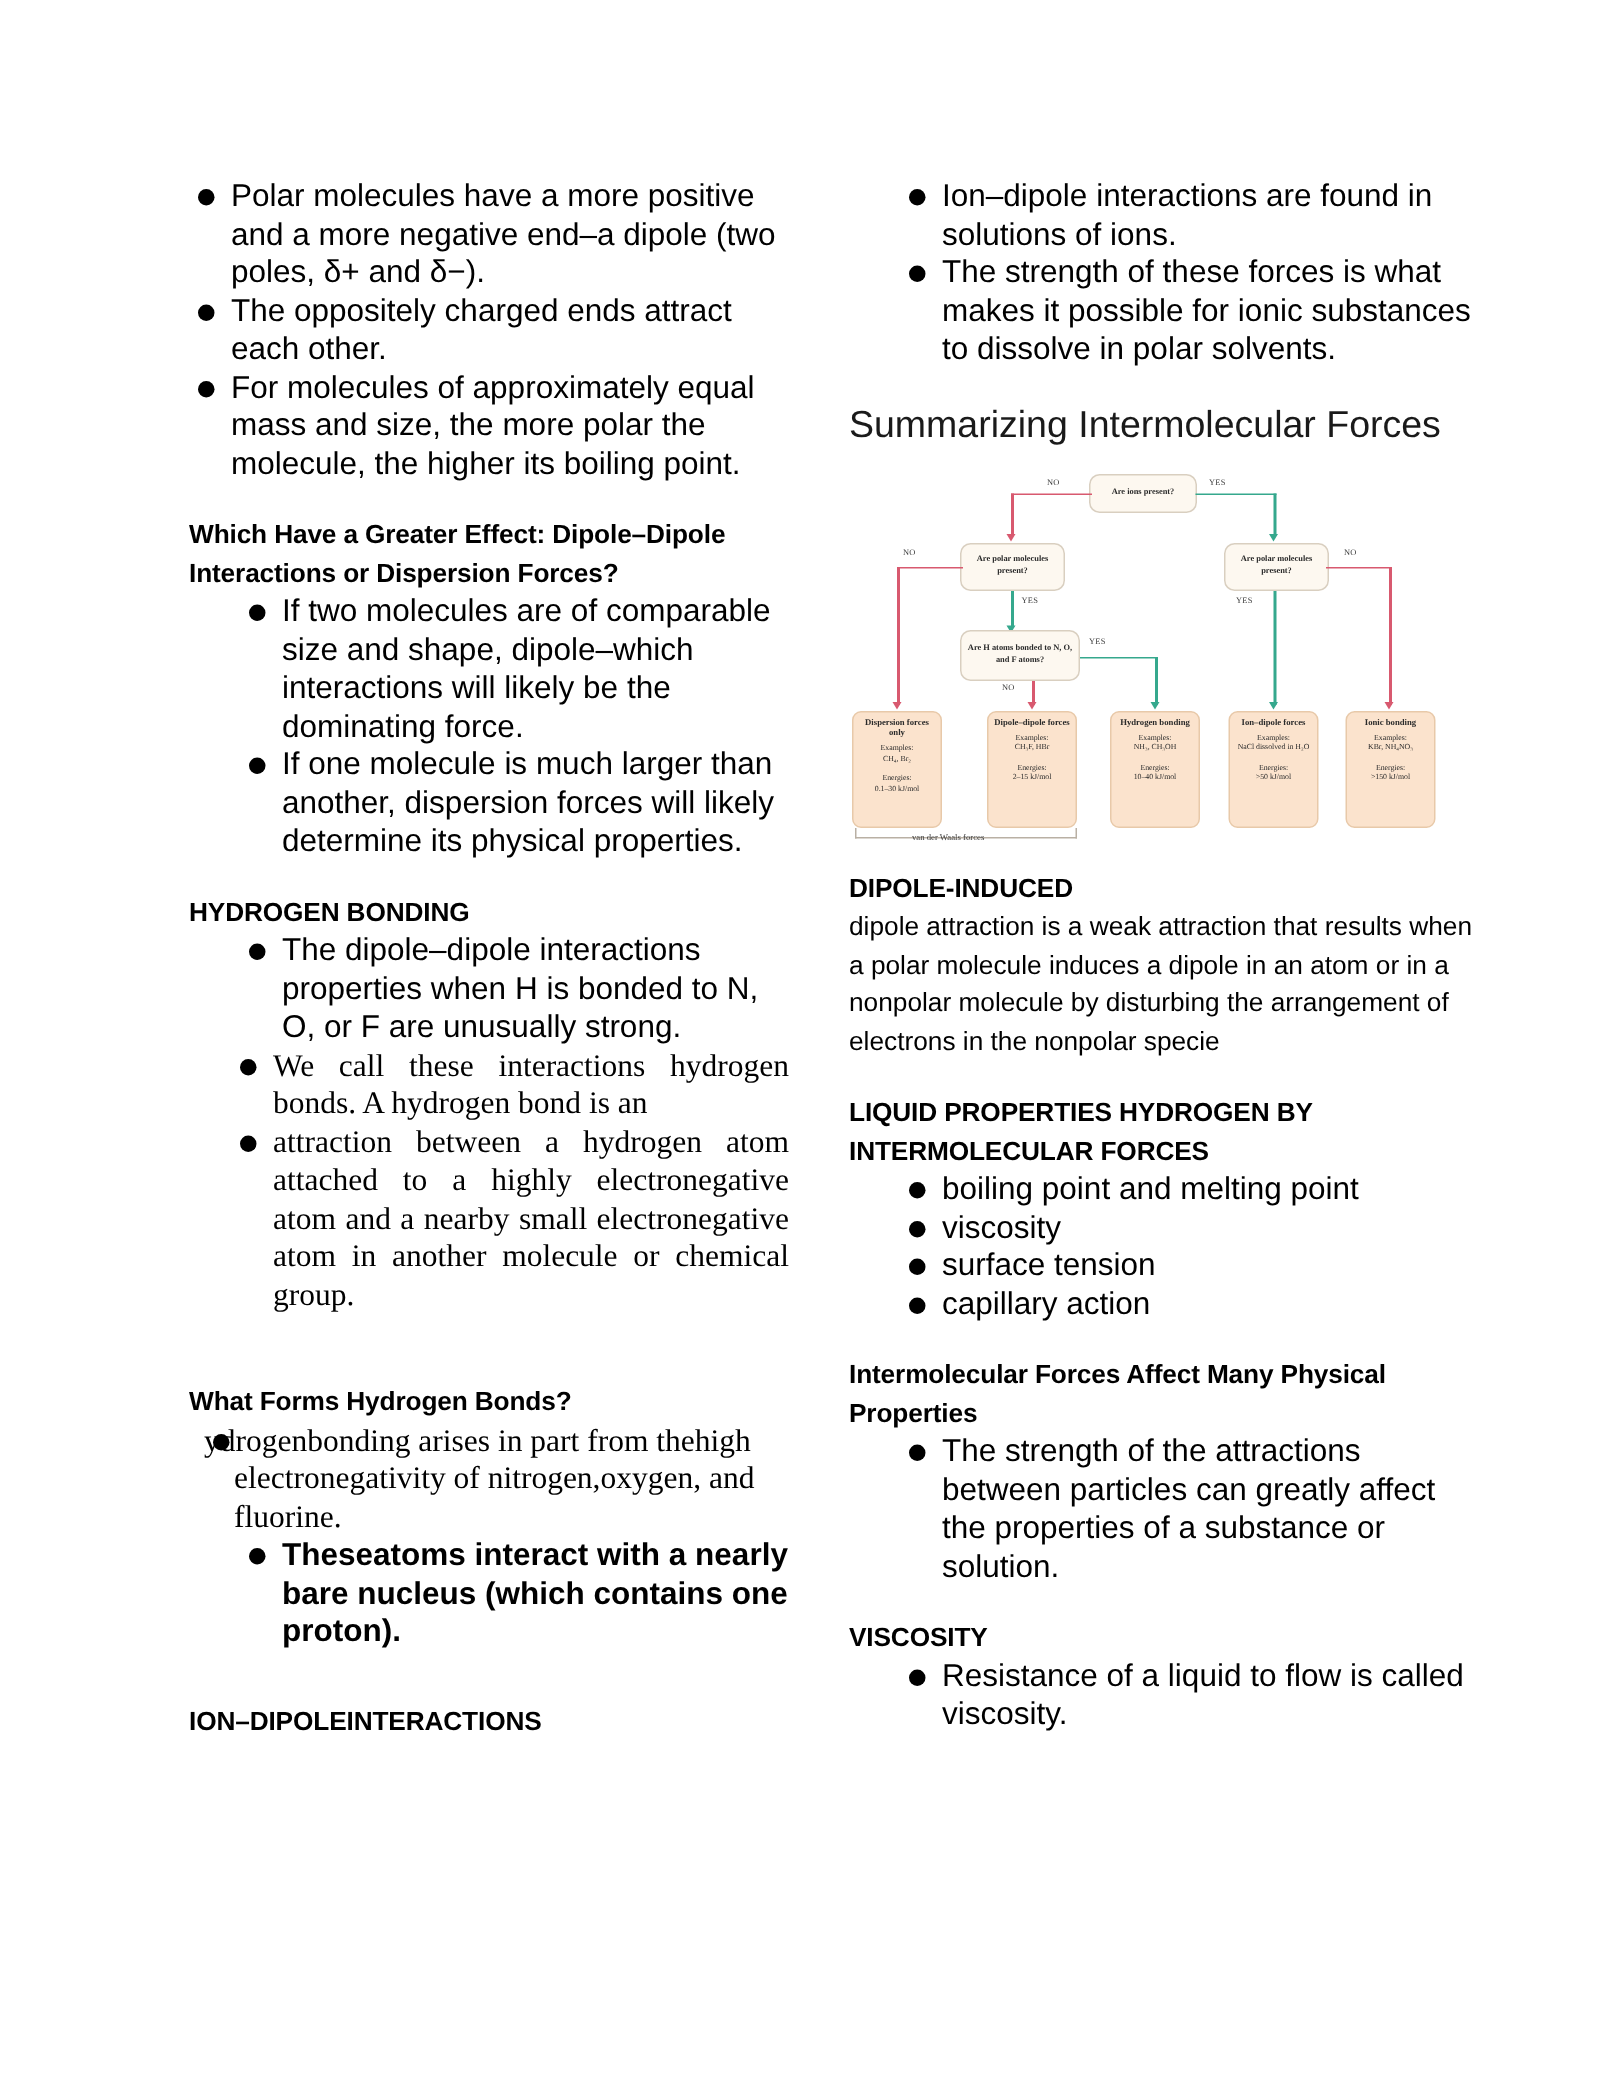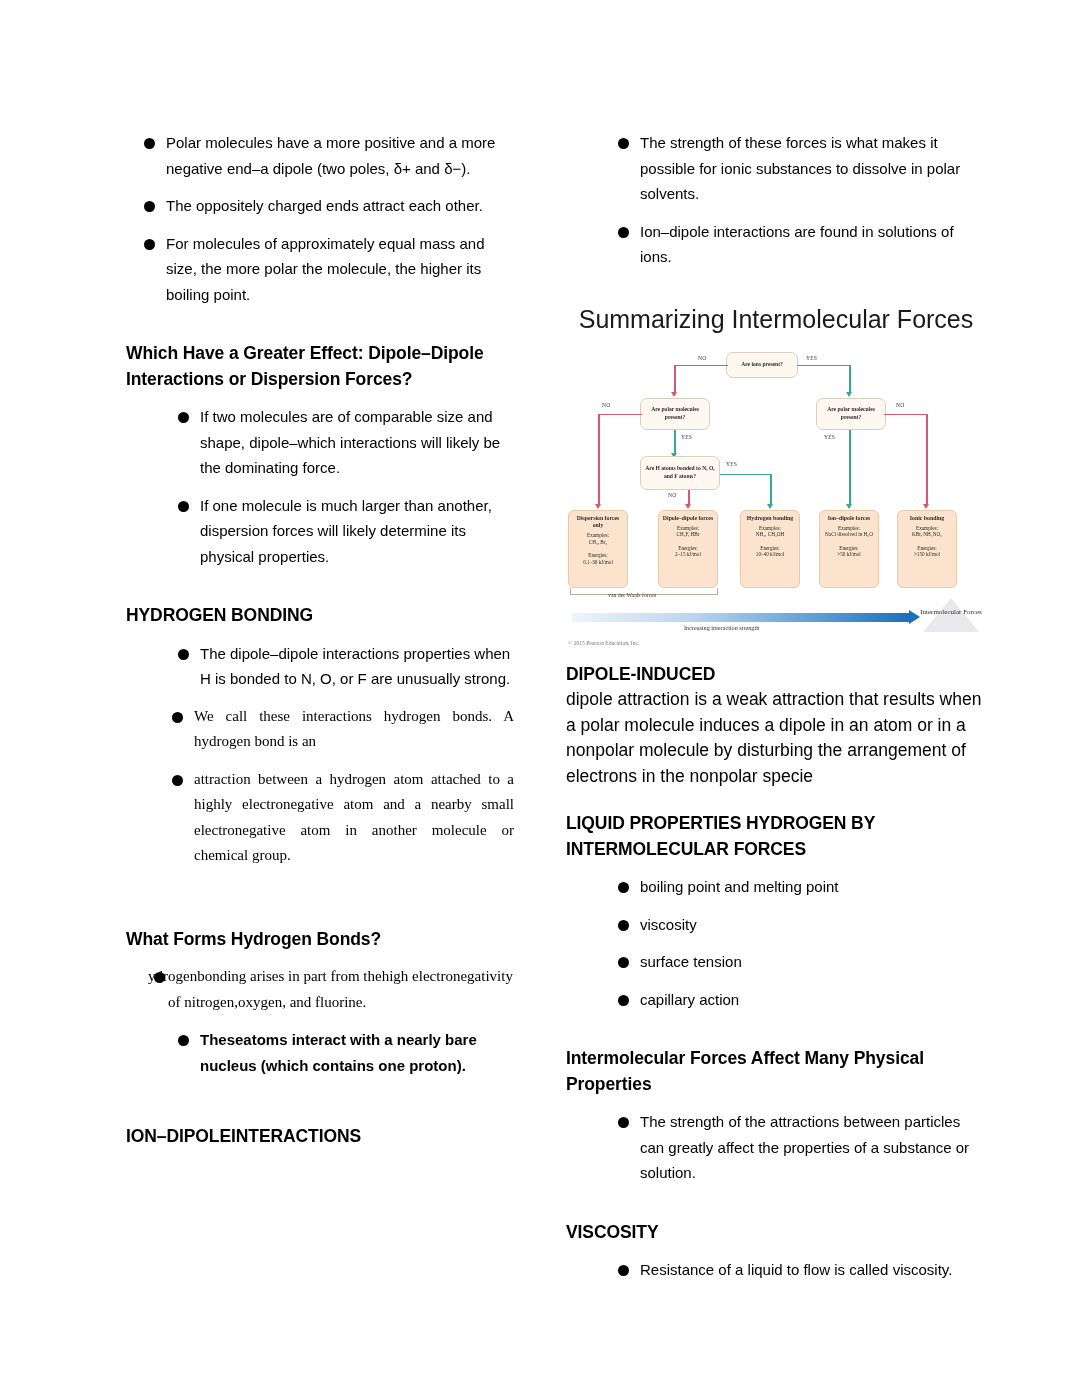--- a/index.html
+++ b/index.html
@@ -45,24 +45,24 @@
     line-height: 25.5px;
     margin: 0;
   }
   ul.bullets {
     list-style: none;
     margin: 0;
     padding: 0;
   }
   ul.bullets > li {
     position: relative;
-    font-size: 15px;
+    font-size: 21px;
     line-height: 25.5px;
     padding-left: 28px;
-    margin: 12px;
+    margin: 0;
   }
   ul.bullets > li::before {
     content: "";
     position: absolute;
     left: 6px;
     top: 8px;
     width: 11px;
     height: 11px;
     border-radius: 50%;
     background: #000;
@@ -87,21 +87,20 @@
   li.overlap-bullet::before { left: 12px; top: 8px; }
 
   
   .figure {
     position: relative;
     width: 420px;
   }
   .fig-title {
     font-size: 25px;
     line-height: 30px;
-    text-align: center;
     margin: 0 0 10px 0;
     color: #1a1a1a;
     font-weight: normal;
   }
   .flow {
     position: relative;
     width: 420px;
     height: 260px;
     font-family: "Liberation Serif", serif;
   }
@@ -277,22 +276,22 @@
       </ul>
 
       <div class="gap-lg"></div>
 
       <p class="h-bold">ION–DIPOLEINTERACTIONS</p>
     </div>
 
     <div class="col col-right">
 
       <ul class="bullets indent-1">
+        <li>Ion–dipole interactions are found in solutions of ions.</li>
         <li>The strength of these forces is what makes it possible for ionic substances to dissolve in polar solvents.</li>
-        <li>Ion–dipole interactions are found in solutions of ions.</li>
       </ul>
 
       <div class="gap-md"></div>
 
       <div class="figure">
         <p class="fig-title">Summarizing Intermolecular Forces</p>
 
         <div class="flow">
 
           <div class="dbox" style="left:160px; top:8px; width:72px; height:26px;">Are ions present?</div>
@@ -372,32 +371,20 @@
             <span class="rb-lab">Examples:</span>
             <span class="rb-val">KBr, NH₄NO₃</span>
             <span class="rb-lab rb-en">Energies:</span>
             <span class="rb-val">&gt;150 kJ/mol</span>
           </div>
 
           <div class="vdw-brace" style="left:4px; top:244px; width:146px;"></div>
           <div class="vdw-text" style="left:42px; top:248px;">van der Waals forces</div>
         </div>
 
-        <div style="position:relative; height:46px;">
-          <div class="grad-arrow" style="left:6px; top:9px; width:338px;"></div>
-          <div class="grad-head" style="left:343px; top:6px;"></div>
-          <div class="grad-text" style="left:118px; top:20px;">Increasing interaction strength</div>
-
-          <div class="tri-logo" style="left:352px; top:-6px;">
-            <span class="tri"></span>
-            <span class="tri-label">Intermolecular Forces</span>
-          </div>
-
-          <div class="copyright" style="left:2px; top:36px;">© 2015 Pearson Education, Inc.</div>
-        </div>
       </div>
 
       <div class="gap-sm"></div>
 
       <p class="h-bold">DIPOLE-INDUCED</p>
       <p class="para">dipole attraction is a weak attraction that results when a polar molecule induces a dipole in an atom or in a nonpolar molecule by disturbing the arrangement of electrons in the nonpolar specie</p>
 
       <div class="gap-md"></div>
 
       <p class="h-bold">LIQUID PROPERTIES HYDROGEN BY INTERMOLECULAR FORCES</p>

